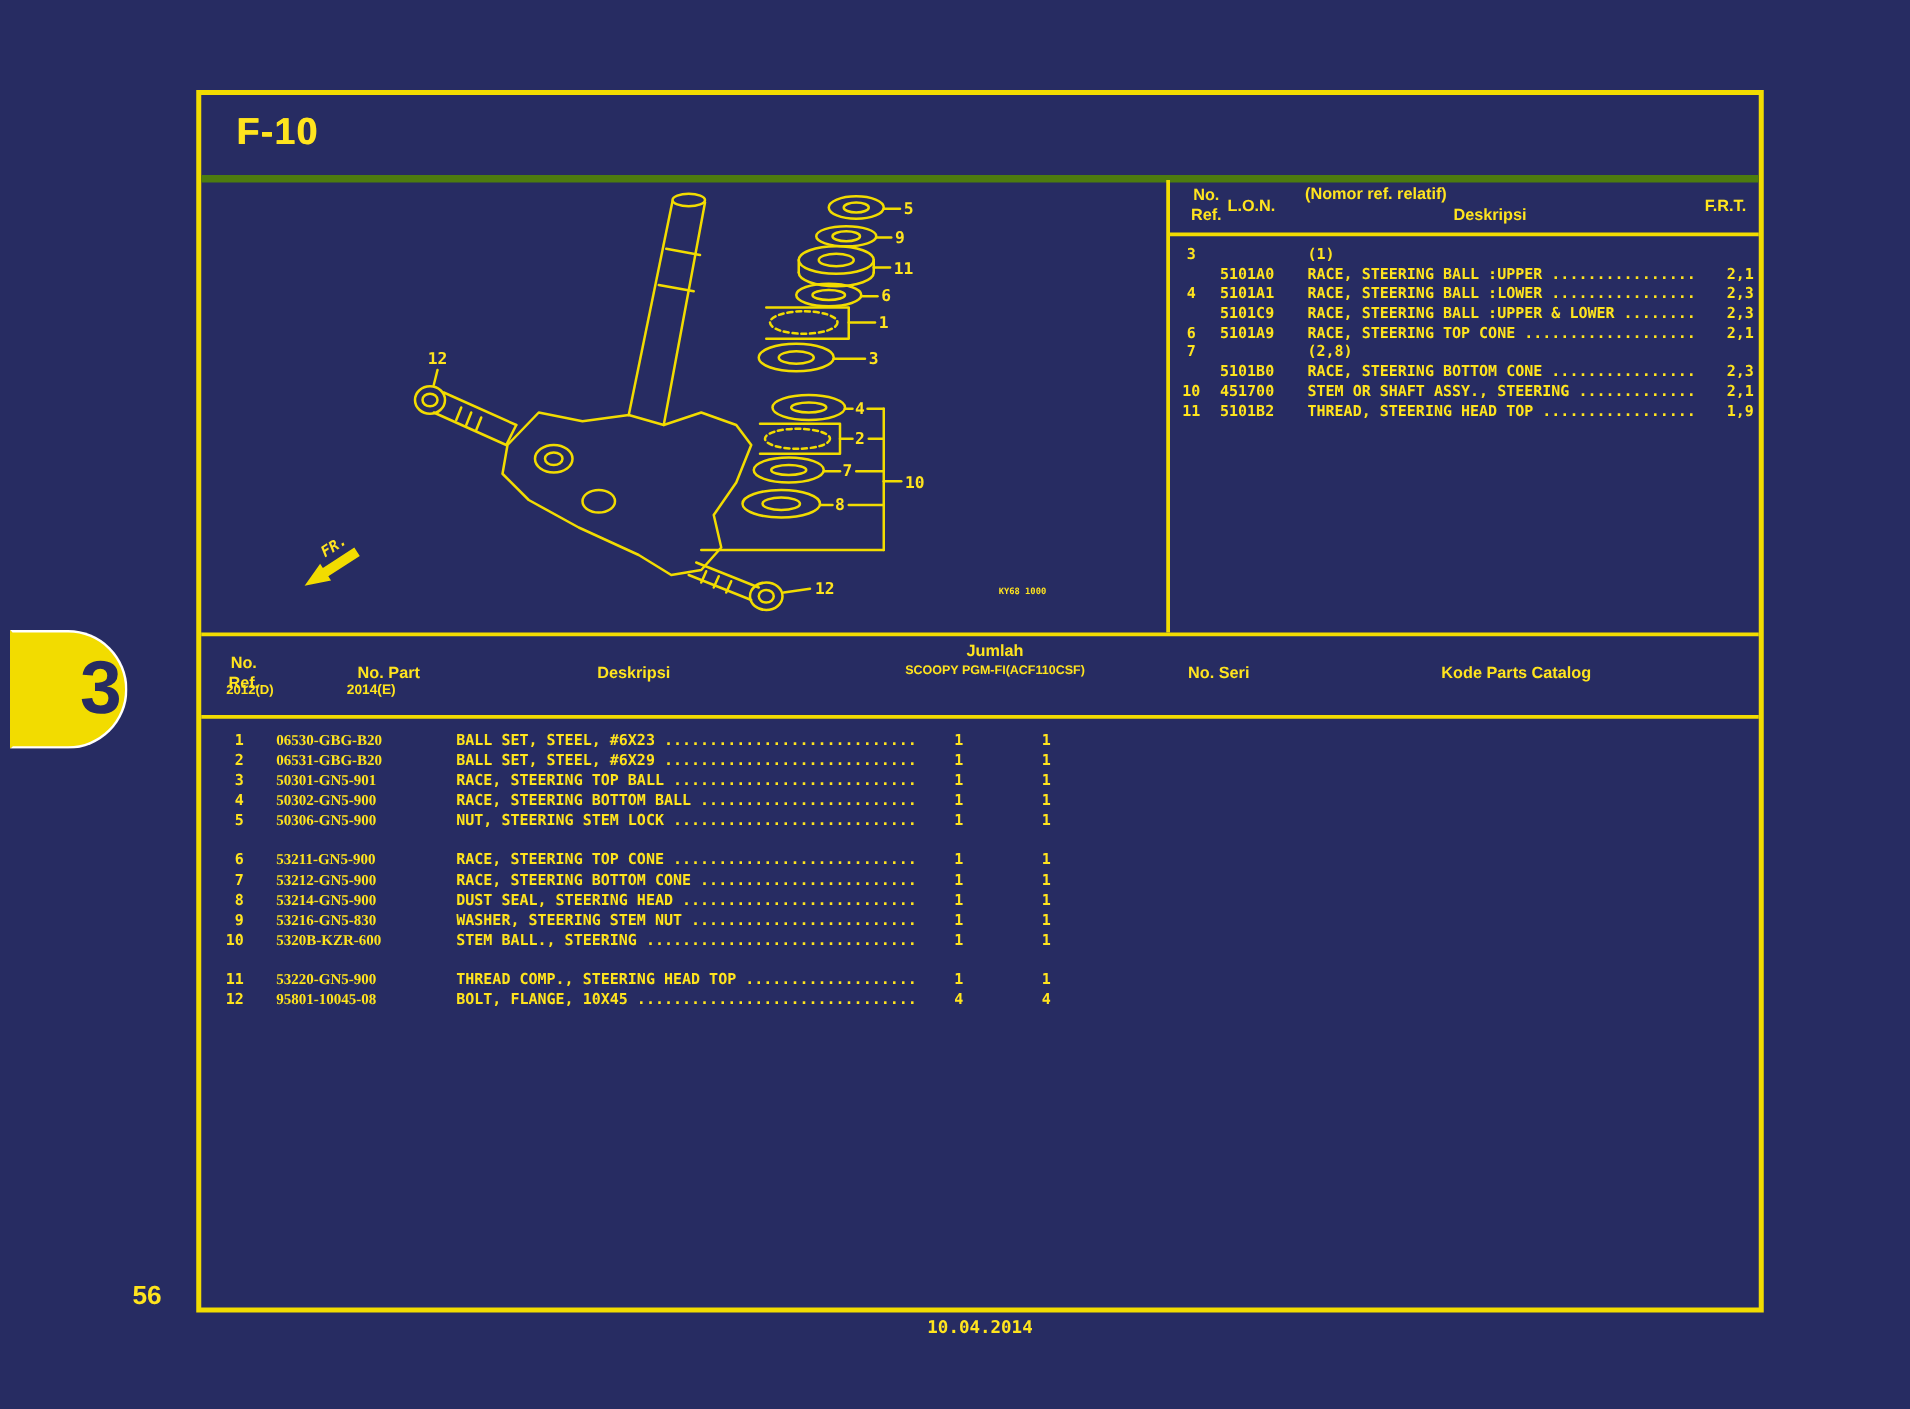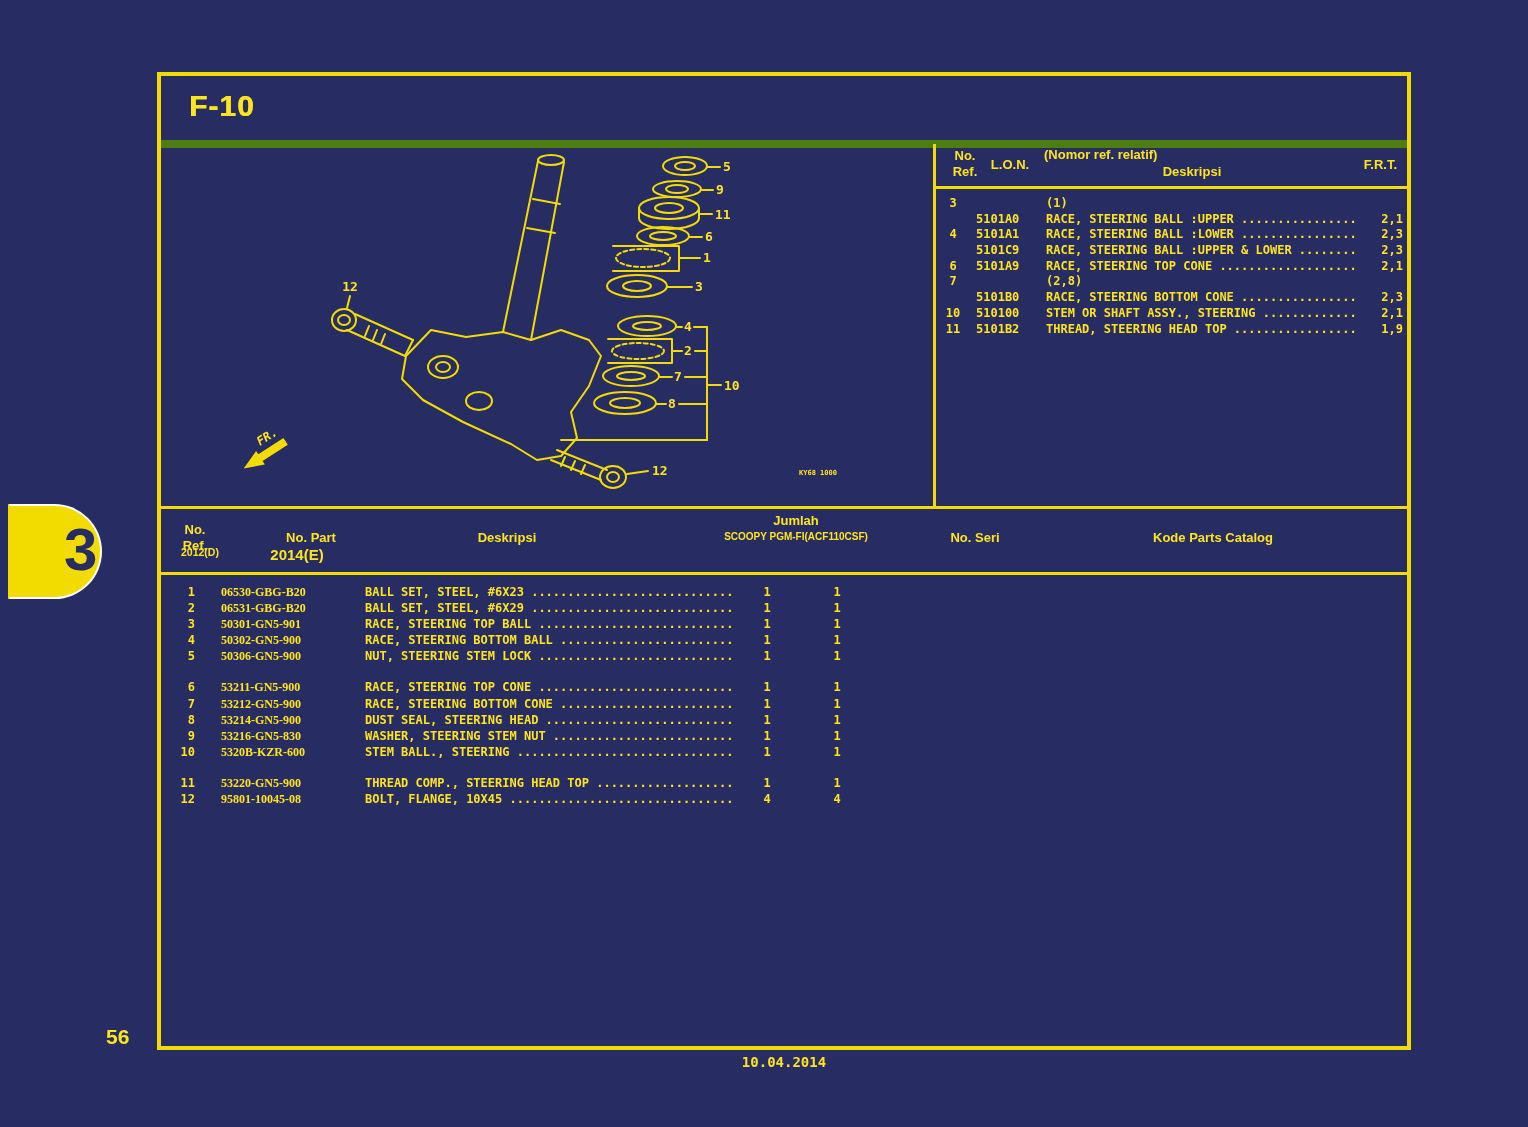--- a/index.html
+++ b/index.html
@@ -8,42 +8,42 @@
     background:#272c62;
     font-family:"Liberation Sans",sans-serif;
   }
   
   .frame{
     position:absolute;left:157px;top:72px;width:1254px;height:978px;
     border:4px solid #F2DC00;box-sizing:border-box;
   }
   .titlebar{
     position:absolute;left:0;top:0;width:100%;height:64px;
-    border-bottom:8px solid #4d7c0f;box-sizing:content-box;
+    border-bottom:6px solid #4d7c0f;box-sizing:content-box;
   }
   .section-code{
     position:absolute;left:28px;top:13px;
     font-weight:bold;font-size:30px;color:#FFE41E;letter-spacing:1px;
     text-shadow:0.5px 0 #FFE41E;
   }
   .page-title{
     position:absolute;left:0;top:13px;width:100%;text-align:center;
     font-weight:bold;font-size:31px;color:#FFE41E;letter-spacing:1.5px;
     text-shadow:0.7px 0 #FFE41E;
   }
   
   .diagram-panel{position:absolute;left:0;top:68px;width:772px;height:362px;}
   .ref-panel{
     position:absolute;left:772px;top:68px;width:474px;height:362px;
     border-left:3px solid #F2DC00;box-sizing:border-box;
   }
   .ref-head{position:absolute;left:0;top:0;width:100%;height:42px;border-bottom:3px solid #F2DC00;box-sizing:content-box;}
   .ref-head span{position:absolute;font-weight:bold;font-size:13px;color:#FFE41E;}
   .rh-noref{left:10px;top:4px;width:38px;text-align:center;white-space:pre-line;line-height:16px;}
-  .rh-lon{left:46px;top:13px;width:56px;text-align:center;}
+  .rh-lon{left:46px;top:13px;width:56px;text-align:left;}
   .rh-nomor{left:108px;top:3px;}
   .rh-desk{left:196px;top:20px;width:120px;text-align:center;}
   .rh-frt{right:10px;top:13px;}
   .ref-body{position:absolute;left:0;top:45px;width:100%;padding-top:7px;}
   .rrow{display:flex;height:15.7px;line-height:15.7px;white-space:pre;
         font-family:"DejaVu Sans Mono",monospace;font-weight:bold;font-size:12px;color:#FFE41E;}
   .rno{width:34px;text-align:center;flex:none;}
   .rlon{width:62px;margin-left:6px;flex:none;}
   .rdesc{flex:1;margin-left:8px;overflow:hidden;}
   .rfrt{width:42px;text-align:right;margin-right:4px;flex:none;}
@@ -53,21 +53,21 @@
   
   .parts-head{position:absolute;left:0;top:433px;width:100%;height:63px;}
   .parts-head .hcell{position:absolute;font-weight:bold;font-size:13px;color:#FFE41E;text-align:center;}
   .ph-ref{left:12px;top:13px;width:44px;white-space:pre-line;line-height:16px;}
   .ph-part{left:70px;top:21px;width:160px;}
   .ph-desc{left:266px;top:21px;width:160px;}
   .ph-jumlah{left:540px;top:4px;width:190px;}
   .ph-jumlah .j1{display:block;font-size:13px;}
   .ph-jumlah .j2{display:block;font-size:10px;margin-top:3px;}
   .ph-y1{position:absolute;left:20px;top:37px;width:84px;font-size:10.5px;font-weight:bold;color:#FFE41E;text-align:left;}
-  .ph-y2{position:absolute;left:106px;top:37px;width:60px;font-size:15px;font-weight:bold;color:#FFE41E;text-align:center;}
+  .ph-y2{position:absolute;left:106px;top:37px;width:60px;font-size:11px;font-weight:bold;color:#FFE41E;text-align:center;}
   .ph-seri{left:734px;top:21px;width:160px;}
   .ph-kode{left:952px;top:21px;width:200px;}
   .parts-body{position:absolute;left:0;top:499px;width:100%;padding-top:9px;}
   .prow{display:flex;height:16.1px;line-height:16.1px;white-space:pre;
         font-family:"DejaVu Sans Mono",monospace;font-weight:bold;font-size:12px;color:#FFE41E;}
   .pref{width:18px;text-align:right;margin-left:16px;flex:none;}
   .ppart{width:132px;margin-left:26px;flex:none;font-family:Liberation Serif, serif;}
   .pdesc{width:372px;margin-left:12px;overflow:hidden;flex:none;}
   .pq1{width:40px;text-align:center;margin-left:10px;flex:none;}
   .pq2{width:40px;text-align:center;margin-left:30px;flex:none;}
@@ -235,21 +235,21 @@
       <span class="rh-frt">F.R.T.</span>
     </div>
     <div class="ref-body">
         <div class="rrow"><span class="rno">3</span><span class="rlon"></span><span class="rdesc">(1)</span><span class="rfrt"></span></div>
         <div class="rrow"><span class="rno"></span><span class="rlon">5101A0</span><span class="rdesc">RACE, STEERING BALL :UPPER ................</span><span class="rfrt">2,1</span></div>
         <div class="rrow"><span class="rno">4</span><span class="rlon">5101A1</span><span class="rdesc">RACE, STEERING BALL :LOWER ................</span><span class="rfrt">2,3</span></div>
         <div class="rrow"><span class="rno"></span><span class="rlon">5101C9</span><span class="rdesc">RACE, STEERING BALL :UPPER &amp; LOWER ........</span><span class="rfrt">2,3</span></div>
         <div class="rrow"><span class="rno">6</span><span class="rlon">5101A9</span><span class="rdesc">RACE, STEERING TOP CONE ...................</span><span class="rfrt">2,1</span></div>
         <div class="rrow"><span class="rno">7</span><span class="rlon"></span><span class="rdesc">(2,8)</span><span class="rfrt"></span></div>
         <div class="rrow"><span class="rno"></span><span class="rlon">5101B0</span><span class="rdesc">RACE, STEERING BOTTOM CONE ................</span><span class="rfrt">2,3</span></div>
-        <div class="rrow"><span class="rno">10</span><span class="rlon">510100</span><span class="rdesc">STEM OR SHAFT ASSY., STEERING .............</span><span class="rfrt">2,1</span></div>
+        <div class="rrow"><span class="rno">10</span><span class="rlon">451700</span><span class="rdesc">STEM OR SHAFT ASSY., STEERING .............</span><span class="rfrt">2,1</span></div>
         <div class="rrow"><span class="rno">11</span><span class="rlon">5101B2</span><span class="rdesc">THREAD, STEERING HEAD TOP .................</span><span class="rfrt">1,9</span></div>
       </div>
   </div>
 
   <div class="hline-mid"></div>
 
   <div class="parts-head">
     <span class="hcell ph-ref">No.
 Ref.</span>
     <span class="hcell ph-part">No. Part</span>

